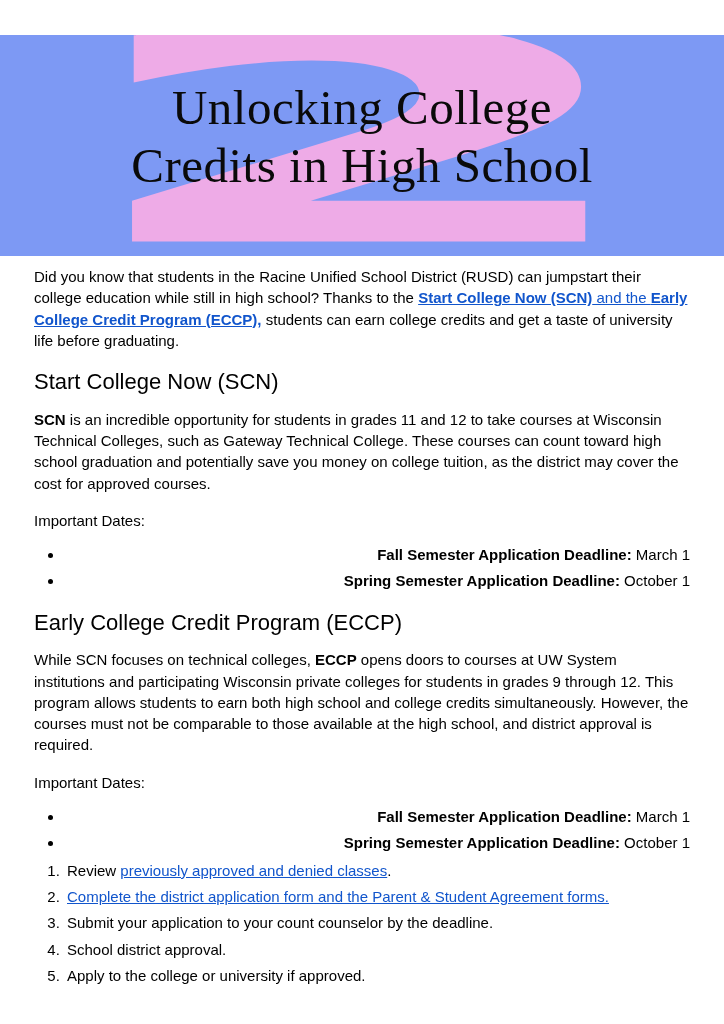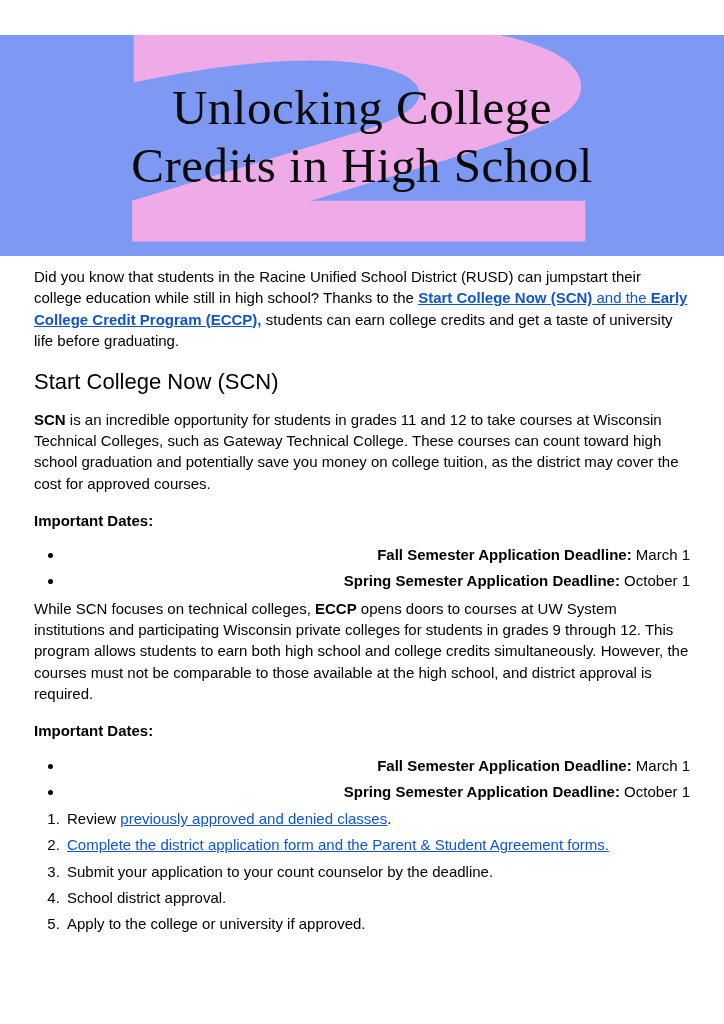--- a/index.html
+++ b/index.html
@@ -41,21 +41,21 @@
   p.para{margin:0 0 13px 0;}
   h2.section-heading{
     font-size:22px;font-weight:400;line-height:1.25;
     margin:17px 0 13px 0;color:#000;
   }
   .bold{font-weight:700;}
   a.link{
     color:var(--link-blue,#1155cc);
     text-decoration:underline;cursor:pointer;
   }
-  p.dates-label{margin:16px 0 13px 0;font-weight:700;}
+  p.dates-label{margin:16px 0 13px 0;font-weight:400;}
   ul.bullet-list{margin:0 0 6px 0;padding-left:30px;text-align:right;}
   ul.bullet-list li{margin:0 0 5px 0;padding-left:3px;}
   ol.steps-list{margin:0 0 10px 0;padding-left:30px;}
   ol.steps-list li{margin:0 0 5px 0;padding-left:3px;}
 </style>
 </head>
 <body>
 
 <div class="page">
 
@@ -77,20 +77,21 @@
 
     <p class="para"><span class="bold">SCN</span><span> is an incredible opportunity for students in grades 11 and 12 to take courses at Wisconsin Technical Colleges, such as Gateway Technical College. These courses can count toward high school graduation and potentially save you money on college tuition, as the district may cover the cost for approved courses.</span></p>
 
     <p class="dates-label">Important Dates:</p>
 
     <ul class="bullet-list">
       <li><span class="bold">Fall Semester Application Deadline:</span><span> March 1</span></li>
       <li><span class="bold">Spring Semester Application Deadline:</span><span> October 1</span></li>
     </ul>
 
+    <h2 class="section-heading">Early College Credit Program (ECCP)</h2>
 
     <p class="para"><span>While SCN focuses on technical colleges, </span><span class="bold">ECCP</span><span> opens doors to courses at UW System institutions and participating Wisconsin private colleges for students in grades 9 through 12. This program allows students to earn both high school and college credits simultaneously. However, the courses must not be comparable to those available at the high school, and district approval is required.</span></p>
 
     <p class="dates-label">Important Dates:</p>
 
     <ul class="bullet-list">
       <li><span class="bold">Fall Semester Application Deadline:</span><span> March 1</span></li>
       <li><span class="bold">Spring Semester Application Deadline:</span><span> October 1</span></li>
     </ul>
 

